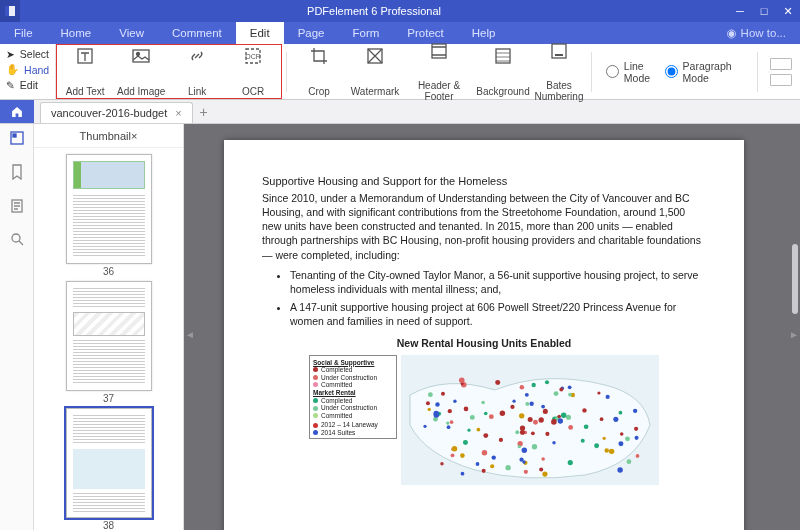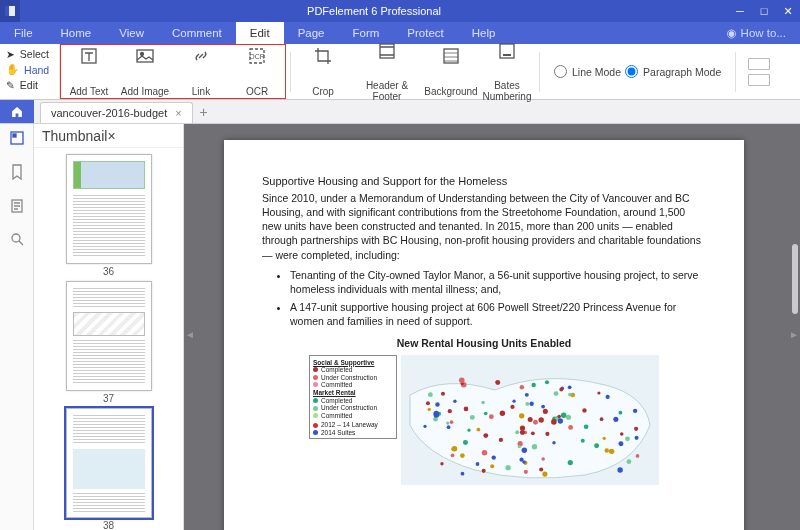--- a/index.html
+++ b/index.html
@@ -31,21 +31,21 @@
   .tabstrip { height: 24px; background:#f1f1f4; display:flex; align-items:stretch; border-bottom:1px solid #d0d0d5; }
   .tabstrip .home { width:34px; background:#4a64d4; display:flex; align-items:center; justify-content:center; color:#fff; cursor:pointer;}
   .dtab { background:#fff; border:1px solid #ccc; border-bottom:none; display:flex; align-items:center; padding:2px 10px; font-size:11px; color:#333; gap:8px; margin-left:6px; margin-top:2px; border-radius:3px 3px 0 0;}
   .dtab .x { color:#888; cursor:pointer;}
   .newtab { width:22px; display:flex; align-items:center; justify-content:center; color:#888; cursor:pointer; font-size:14px;}
   .workarea { height: calc(530px - 22px - 22px - 56px - 24px); display:flex; }
   .iconrail { width:34px; background:#fafafb; border-right:1px solid #ddd; display:flex; flex-direction:column; align-items:center; padding-top:6px; gap:14px; color:#888;}
   .iconrail .ir { cursor:pointer; }
   .iconrail .ir.active { color:#3b55c4; }
   .thumbpanel { width:150px; background:#fff; border-right:1px solid #ddd; display:flex; flex-direction:column; }
-  .thumbpanel .hdr { height:24px; display:flex; align-items:center; justify-content:flex-start; padding:0 8px; font-size:14px; color:#444; border-bottom:1px solid #eee;}
+  .thumbpanel .hdr { height:24px; display:flex; align-items:center; justify-content:center; padding:0 8px; font-size:11px; color:#444; border-bottom:1px solid #eee;}
   .thumbs { flex:1; overflow:hidden; padding:6px 0; display:flex; flex-direction:column; align-items:center; gap:4px;}
   .thumb { display:flex; flex-direction:column; align-items:center; gap:2px;}
   .thumb .pg { width:86px; height:110px; background:#fff; border:1px solid #bbb; box-shadow:0 0 2px rgba(0,0,0,.15); position:relative; overflow:hidden;}
   .thumb.sel .pg { outline:2px solid #3b55c4; }
   .thumb .num { font-size:10px; color:#555;}
   .pg .fake { position:absolute; left:6px; right:6px; background:repeating-linear-gradient(#ccc, #ccc 1px, transparent 1px, transparent 3px); }
   .viewer { flex:1; background:#6f6f74; position:relative; overflow:hidden; }
   .page { position:absolute; left:40px; top:16px; width:520px; height:400px; background:#fff; box-shadow:0 0 6px rgba(0,0,0,.4); padding:34px 38px; font-size:10.5px; color:#222; line-height:1.35;}
   .page h4 { font-size:11px; font-weight:normal; margin-bottom:2px;}
   .page p { margin-bottom:6px; }
@@ -150,20 +150,29 @@
   </div>
   <div class="sep"></div>
   <div class="group">
     <div class="rb">
         <div class="ic">
           <svg viewBox="0 0 20 20">
             <path d="M5 2v13h13M2 5h13v13"></path>
           </svg>
         </div>
         <div class="lbl">Crop</div>
+      </div>
+    <div class="rb">
+        <div class="ic">
+          <svg viewBox="0 0 20 20">
+            <rect x="3" y="3" width="14" height="14"></rect>
+            <path d="M3 3l14 14M17 3L3 17"></path>
+          </svg>
+        </div>
+        <div class="lbl">Watermark</div>
       </div>
     <div class="rb" style="width:72px">
         <div class="ic">
           <svg viewBox="0 0 20 20">
             <rect x="3" y="3" width="14" height="14"></rect>
             <path d="M3 6h14M3 14h14"></path>
           </svg>
         </div>
         <div class="lbl">Header &amp; Footer</div>
       </div>

